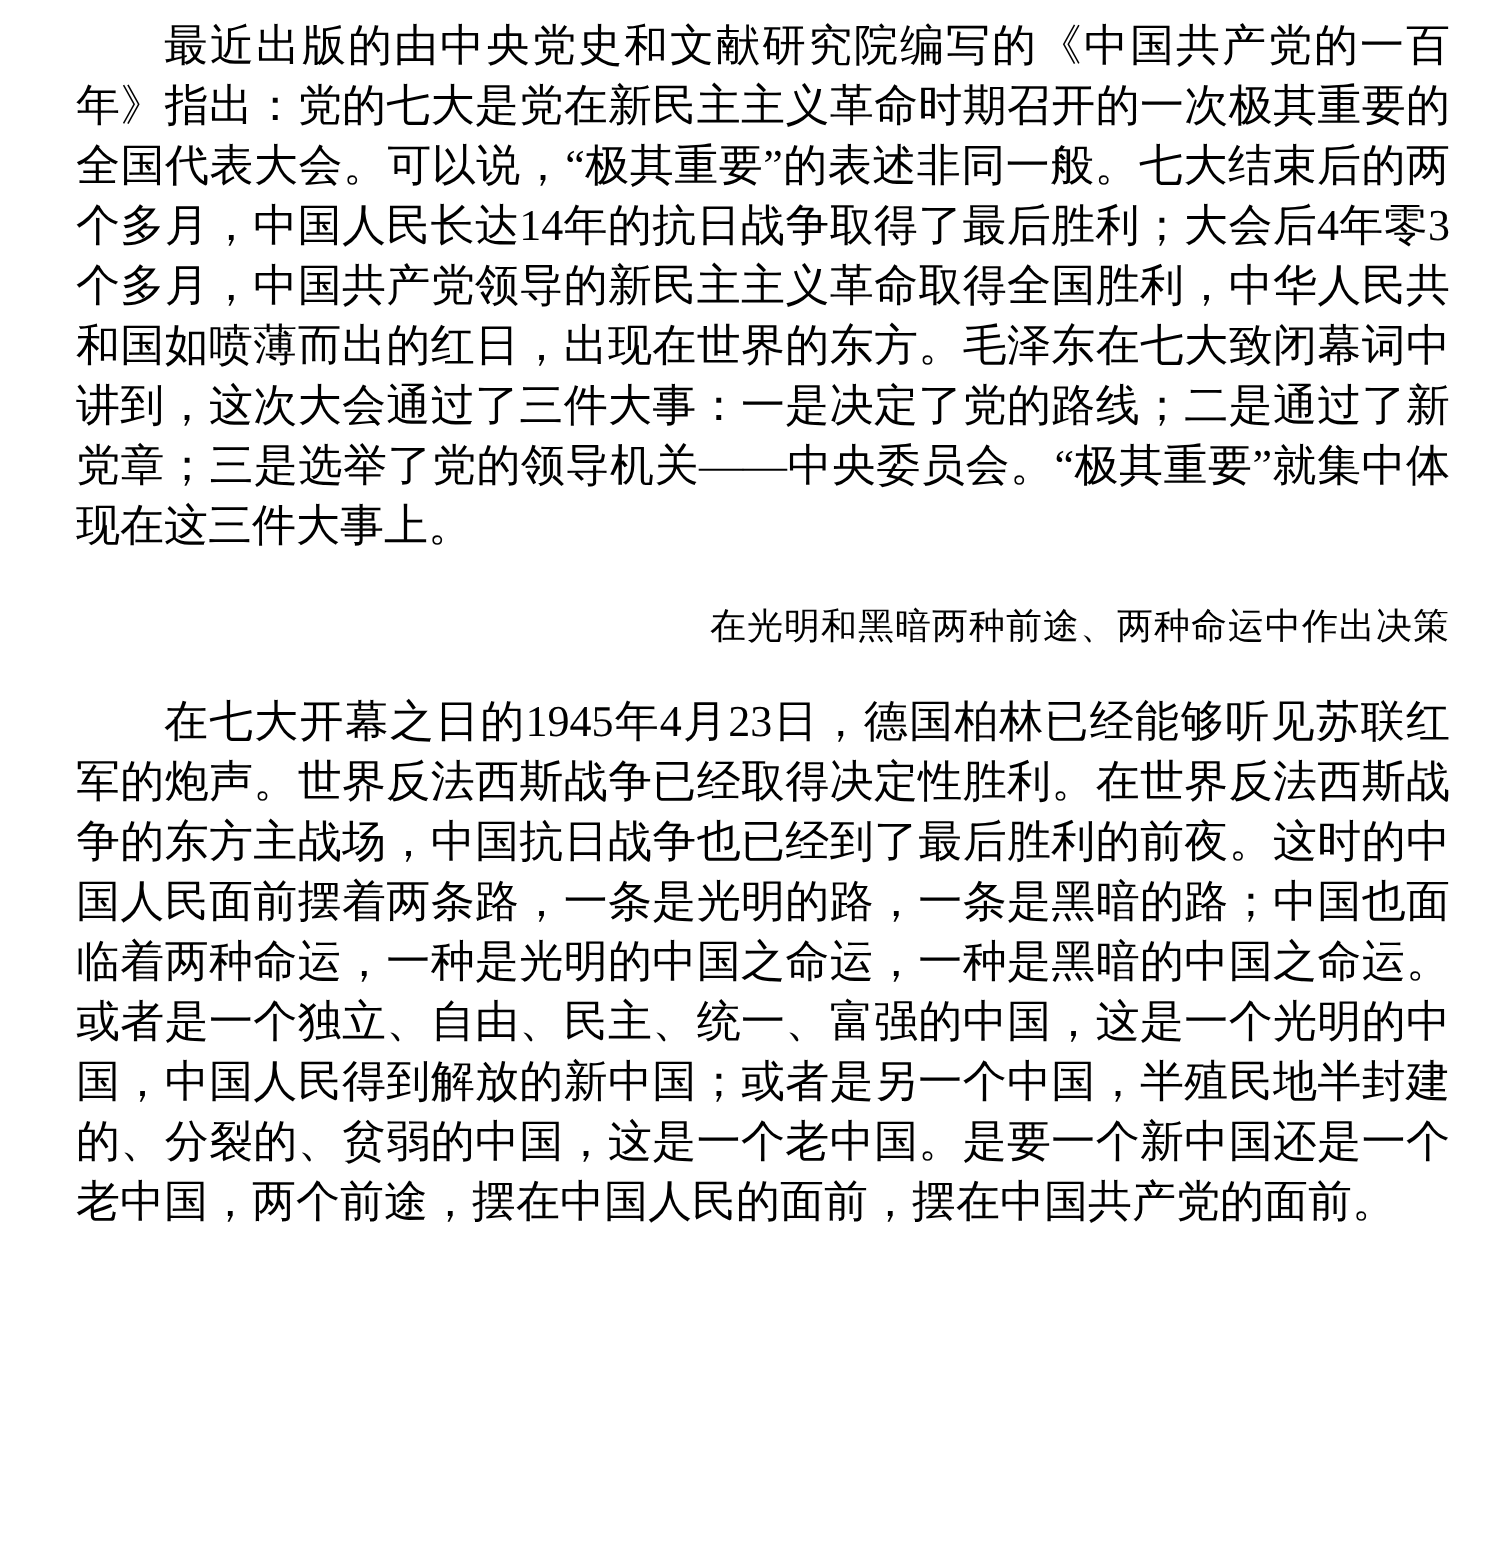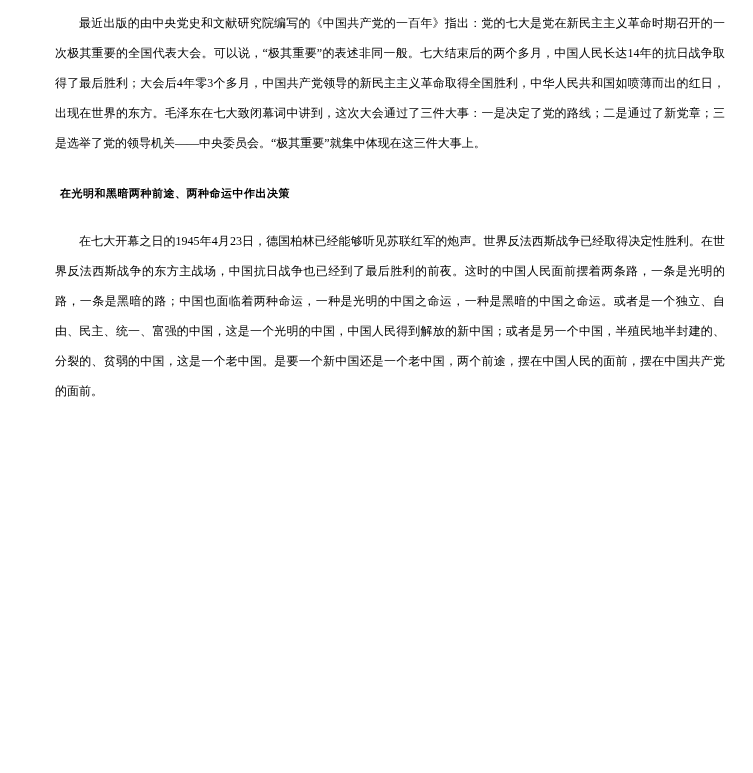--- a/index.html
+++ b/index.html
@@ -14,35 +14,36 @@
     color: #000000;
     overflow: hidden;
   }
   .page {
     width: 753px;
     height: 773px;
     box-sizing: border-box;
     padding: 8px 28px 0 38px;
   }
   .para {
-    font-size: 12px;
+    font-size: 22px;
     line-height: 30px;
     text-align: justify;
     text-justify: inter-ideograph;
     text-indent: 2em;
-    margin: 0 0 0 17px;
+    margin: 0 0 0 0;
     letter-spacing: 0px;
   }
   .heading {
-    font-size: 11px;
+    font-size: 18px;
     line-height: 30px;
-    font-weight: bold;
+    font-weight: normal;
     text-indent: 2em;
     margin: 20px 0 18px 0;
     letter-spacing: 0.5px;
+    text-align: right;
   }
   .spacer-lg {
     height: 26px;
   }
 </style>
 </head>
 <body>
 
 <div class="page">
 

